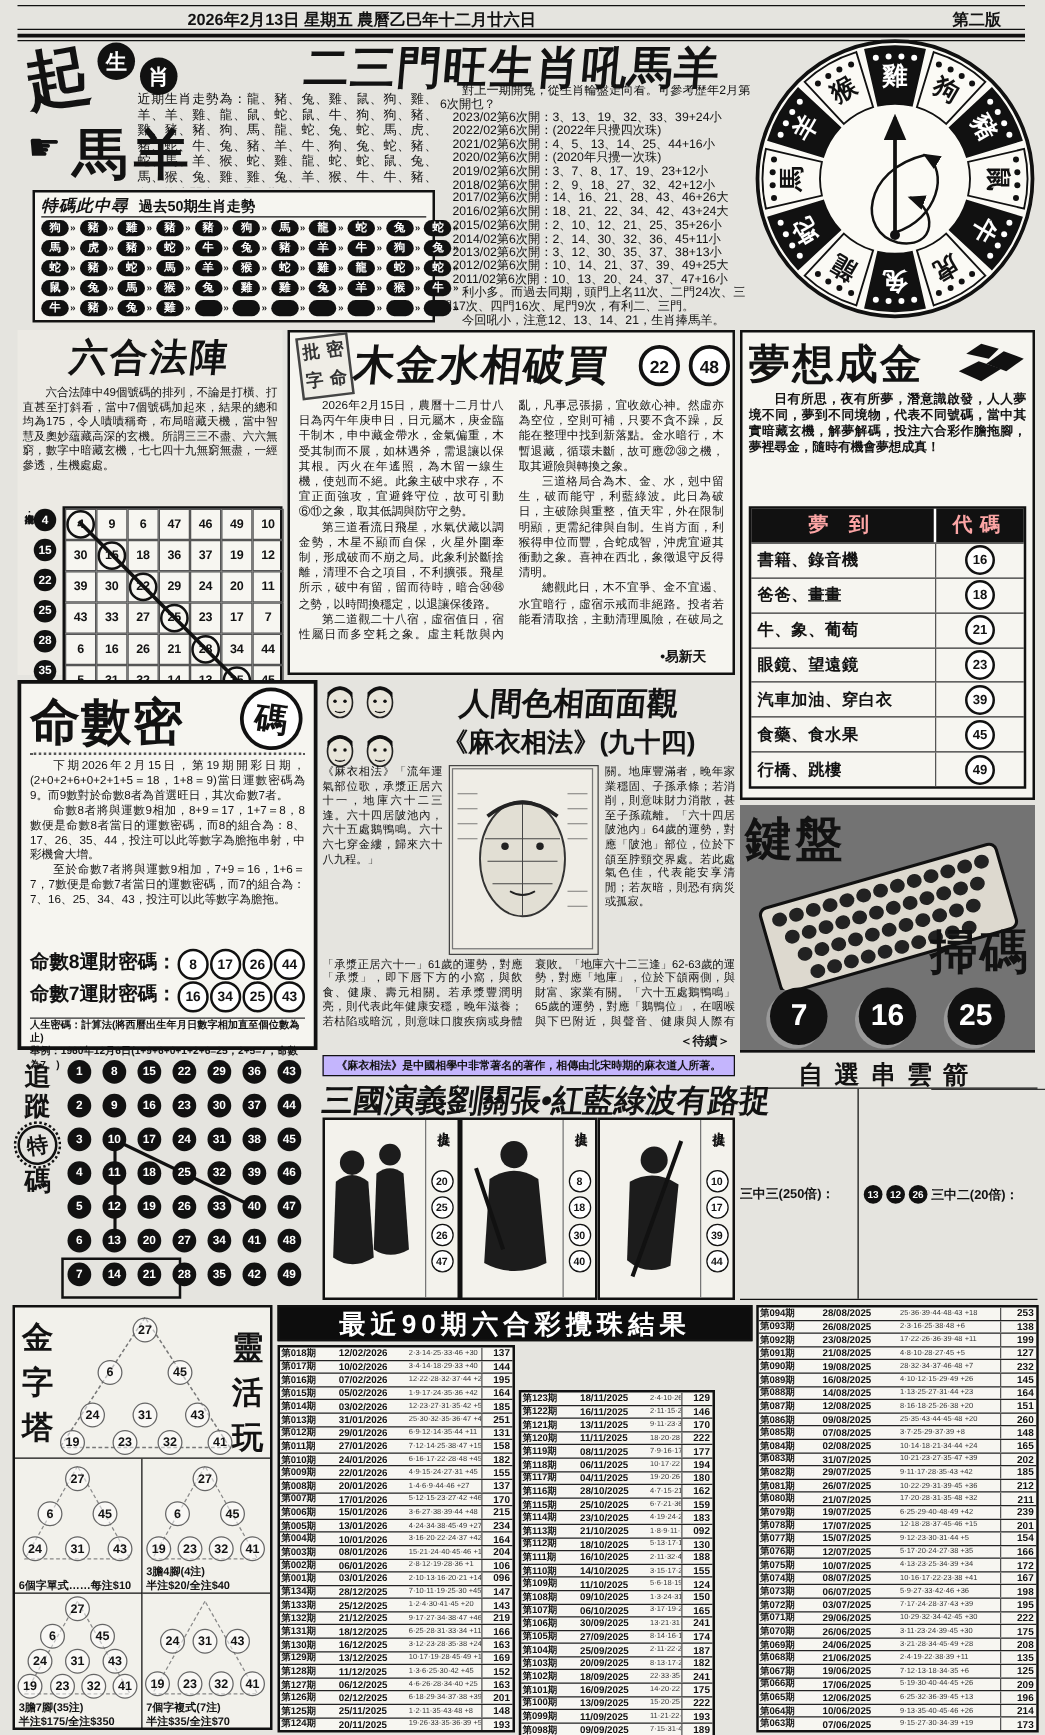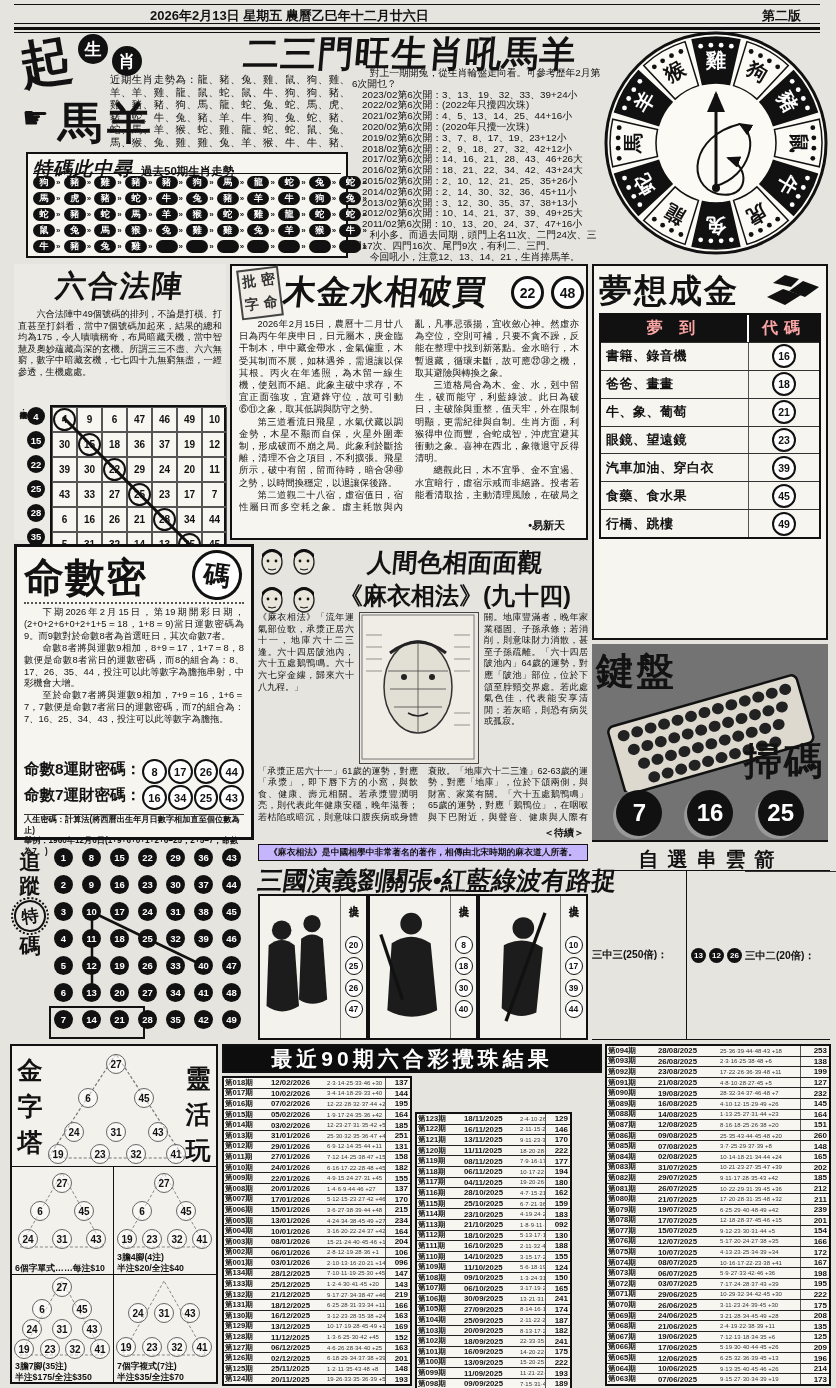--- a/index.html
+++ b/index.html
@@ -24,21 +24,21 @@
           transform:skewX(-5deg);letter-spacing:1px;white-space:nowrap;}
   #trend{left:110px;top:74px;width:240px;height:76px;font-size:10.4px;line-height:12.6px;
          text-align:justify;overflow:hidden;}
   #hist{left:352px;top:68px;width:252px;height:194px;font-size:9.8px;line-height:10.8px;overflow:hidden;}
   #hist .intro{text-indent:1.8em;}
   #hist .hist-line{padding-left:10px;white-space:nowrap;}
   #hist .hfoot{text-indent:1.8em;}
   
   #trail{left:26px;top:152px;width:322px;height:106px;padding:2px 5px;}
   #trail-hd{display:flex;align-items:baseline;border-bottom:1px solid #111;height:17px;}
-  #trail-t1{font-size:19px;font-weight:900;font-style:italic;letter-spacing:1px;margin-right:8px;}
+  #trail-t1{font-size:13px;font-weight:900;font-style:italic;letter-spacing:1px;margin-right:8px;}
   #trail-t2{font-size:11.5px;font-weight:900;}
   .trail-row{height:16.2px;display:flex;align-items:center;}
   .zoval{width:22px;height:13px;border-radius:7px;background:#111;color:#fff;font-size:9px;font-weight:bold;
          display:inline-flex;align-items:center;justify-content:center;flex:none;}
   .zsep{font-size:8px;font-weight:bold;margin:0 3.2px 0 1px;}
   
   #fazhen{left:14px;top:264px;width:212px;height:276px;background:#eceae4;padding:2px 4px;border:0;}
   #fz-title{font-size:30px;font-weight:900;text-align:center;transform:skewX(-6deg);letter-spacing:2px;}
   #fz-para{font-size:9.2px;line-height:11.5px;text-align:justify;text-indent:2em;height:94px;overflow:hidden;margin-top:2px;}
   #fz-wrap{position:relative;margin-top:2px;height:174px;}
@@ -99,21 +99,21 @@
   #ms-body p{margin:0;text-indent:2em;}
   .ms-pass{display:flex;height:26px;}
   .ms-pl{font-size:15.5px;font-weight:900;white-space:nowrap;}
   .ms-ball{width:21px;height:21px;border:2px solid #111;border-radius:50%;margin-left:1px;background:#fff;
            font-size:11px;font-weight:900;display:flex;align-items:center;justify-content:center;}
   #ms-foot{border-top:1px solid #333;margin-top:3px;font-size:8.2px;font-weight:bold;line-height:10.5px;}
   
   #mayi{left:258px;top:544px;width:330px;height:298px;}
   #my-faces{position:absolute;left:0;top:0;width:62px;display:grid;grid-template-columns:1fr 1fr;grid-gap:2px;}
   #my-t1{position:absolute;left:64px;top:2px;width:266px;text-align:center;font-size:25px;font-weight:900;transform:skewX(-5deg);white-space:nowrap;}
-  #my-t2{position:absolute;left:64px;top:36px;width:266px;text-align:center;font-size:24px;font-weight:900;white-space:nowrap;}
+  #my-t2{position:absolute;left:64px;top:36px;width:266px;text-align:center;font-size:21px;font-weight:900;white-space:nowrap;}
   #my-body{position:absolute;left:0;top:68px;width:330px;height:152px;display:flex;}
   #my-colL{width:96px;font-size:9px;line-height:11.6px;text-align:justify;overflow:hidden;}
   #my-port{width:118px;height:150px;border:1px solid #444;background:#e9e7df;margin:0 5px;flex:none;}
   #my-colR{flex:1;font-size:9px;line-height:11.6px;text-align:justify;overflow:hidden;}
   #my-bot{position:absolute;left:0;top:222px;width:330px;height:58px;column-count:2;column-gap:10px;
           font-size:9px;line-height:11.4px;text-align:justify;overflow:hidden;}
   #my-cont{position:absolute;right:4px;top:282px;font-size:10px;font-weight:900;}
   #my-note{left:258px;top:844px;width:330px;height:17px;border:1.5px solid #111;font-size:8.8px;font-weight:bold;
            display:flex;align-items:center;justify-content:center;background:#c4b5fd;white-space:nowrap;overflow:hidden;}
   
@@ -622,20 +622,21 @@
 
   <div class="abs bx" id="dream">
     <div id="dr-hd">
       <span id="dr-title">夢想成金</span>
       <svg id="dr-ingot" width="56" height="38" viewBox="0 0 56 38">
         <path d="M8 12 L20 4 L34 8 L26 16 Z" fill="#111"></path>
         <path d="M24 20 L38 10 L54 16 L40 26 Z" fill="#111"></path>
         <path d="M2 26 L18 18 L36 24 L20 34 Z" fill="#111"></path>
       </svg>
     </div>
+    <div id="dr-intro">日有所思，夜有所夢，潛意識啟發，人人夢境不同，夢到不同境物，代表不同號碼，當中其實暗藏玄機，解夢解碼，投注六合彩作膽拖腳，夢裡尋金，隨時有機會夢想成真！</div>
     <div id="dr-table">
       <div id="dr-thead">
         <div class="dr-c1">夢 到</div>
         <div class="dr-c2">代碼</div>
       </div>
       <div id="dr-rows" style="display:flex;flex-direction:column;flex:1;">
           <div class="dr-row">
             <div class="dr-label">書籍、錄音機</div>
             <div class="dr-codecell">
               <div class="wball">16</div>

